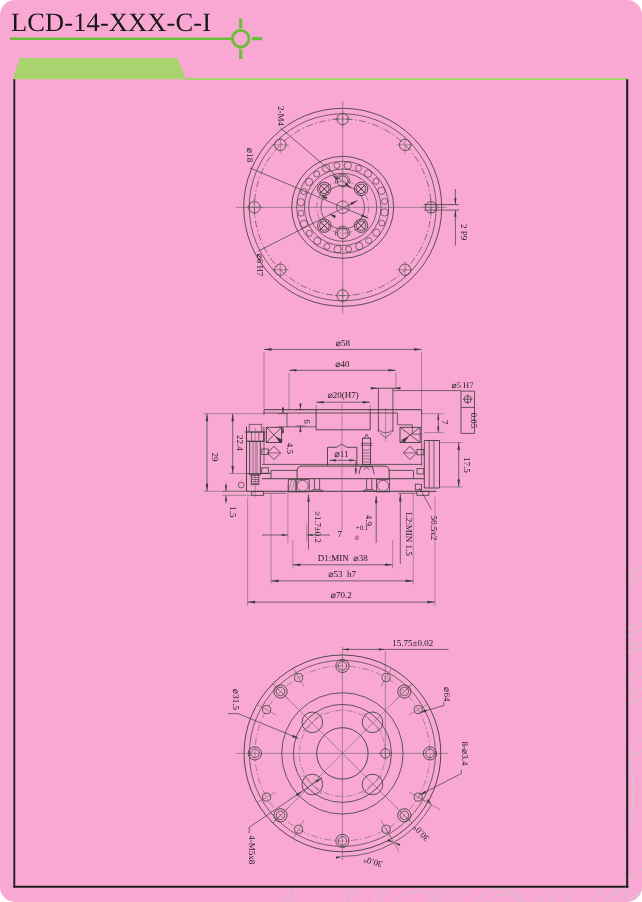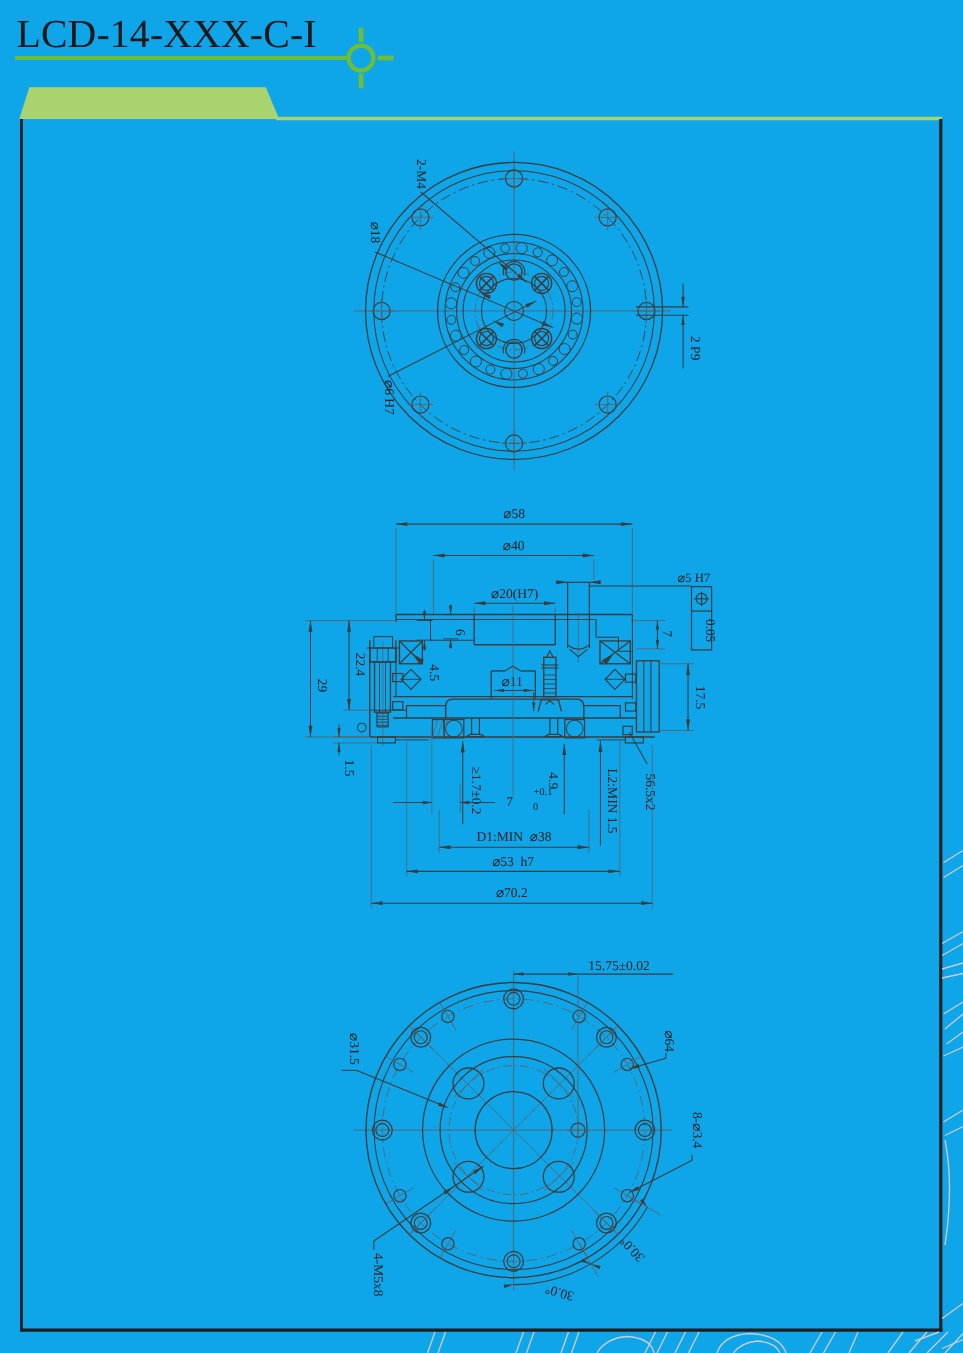--- a/index.html
+++ b/index.html
@@ -1,15 +1,15 @@
 <!DOCTYPE html>
 <html><head><meta charset="utf-8">
 <style>
 html,body{margin:0;padding:0;background:#ffffff;}
-#pg{position:relative;width:642px;height:902px;background:#0ea5e9;overflow:hidden;}
+#pg{position:relative;width:642px;height:902px;background:#f9a8d4;overflow:hidden;border-radius:15px;}
 </style></head>
 <body>
 <div id="pg">
 <svg width="642" height="902" viewBox="0 0 642 902" shape-rendering="geometricPrecision" text-rendering="geometricPrecision">
 <text x="11" y="31" font-family="Liberation Serif, serif" font-size="26.5" fill="#181818" letter-spacing="0.1">LCD-14-XXX-C-I</text>
 <line x1="10.0" y1="38.7" x2="232.5" y2="38.7" stroke="#6cbe39" stroke-width="2.6"></line>
 <circle cx="240.7" cy="38.7" r="8.3" fill="none" stroke="#6cbe39" stroke-width="2.9"></circle>
 <line x1="240.7" y1="18.5" x2="240.7" y2="28.2" stroke="#6cbe39" stroke-width="3.2"></line>
 <line x1="240.7" y1="49.2" x2="240.7" y2="58.9" stroke="#6cbe39" stroke-width="3.2"></line>
 <line x1="252.0" y1="38.7" x2="262.3" y2="38.7" stroke="#6cbe39" stroke-width="3.2"></line>

